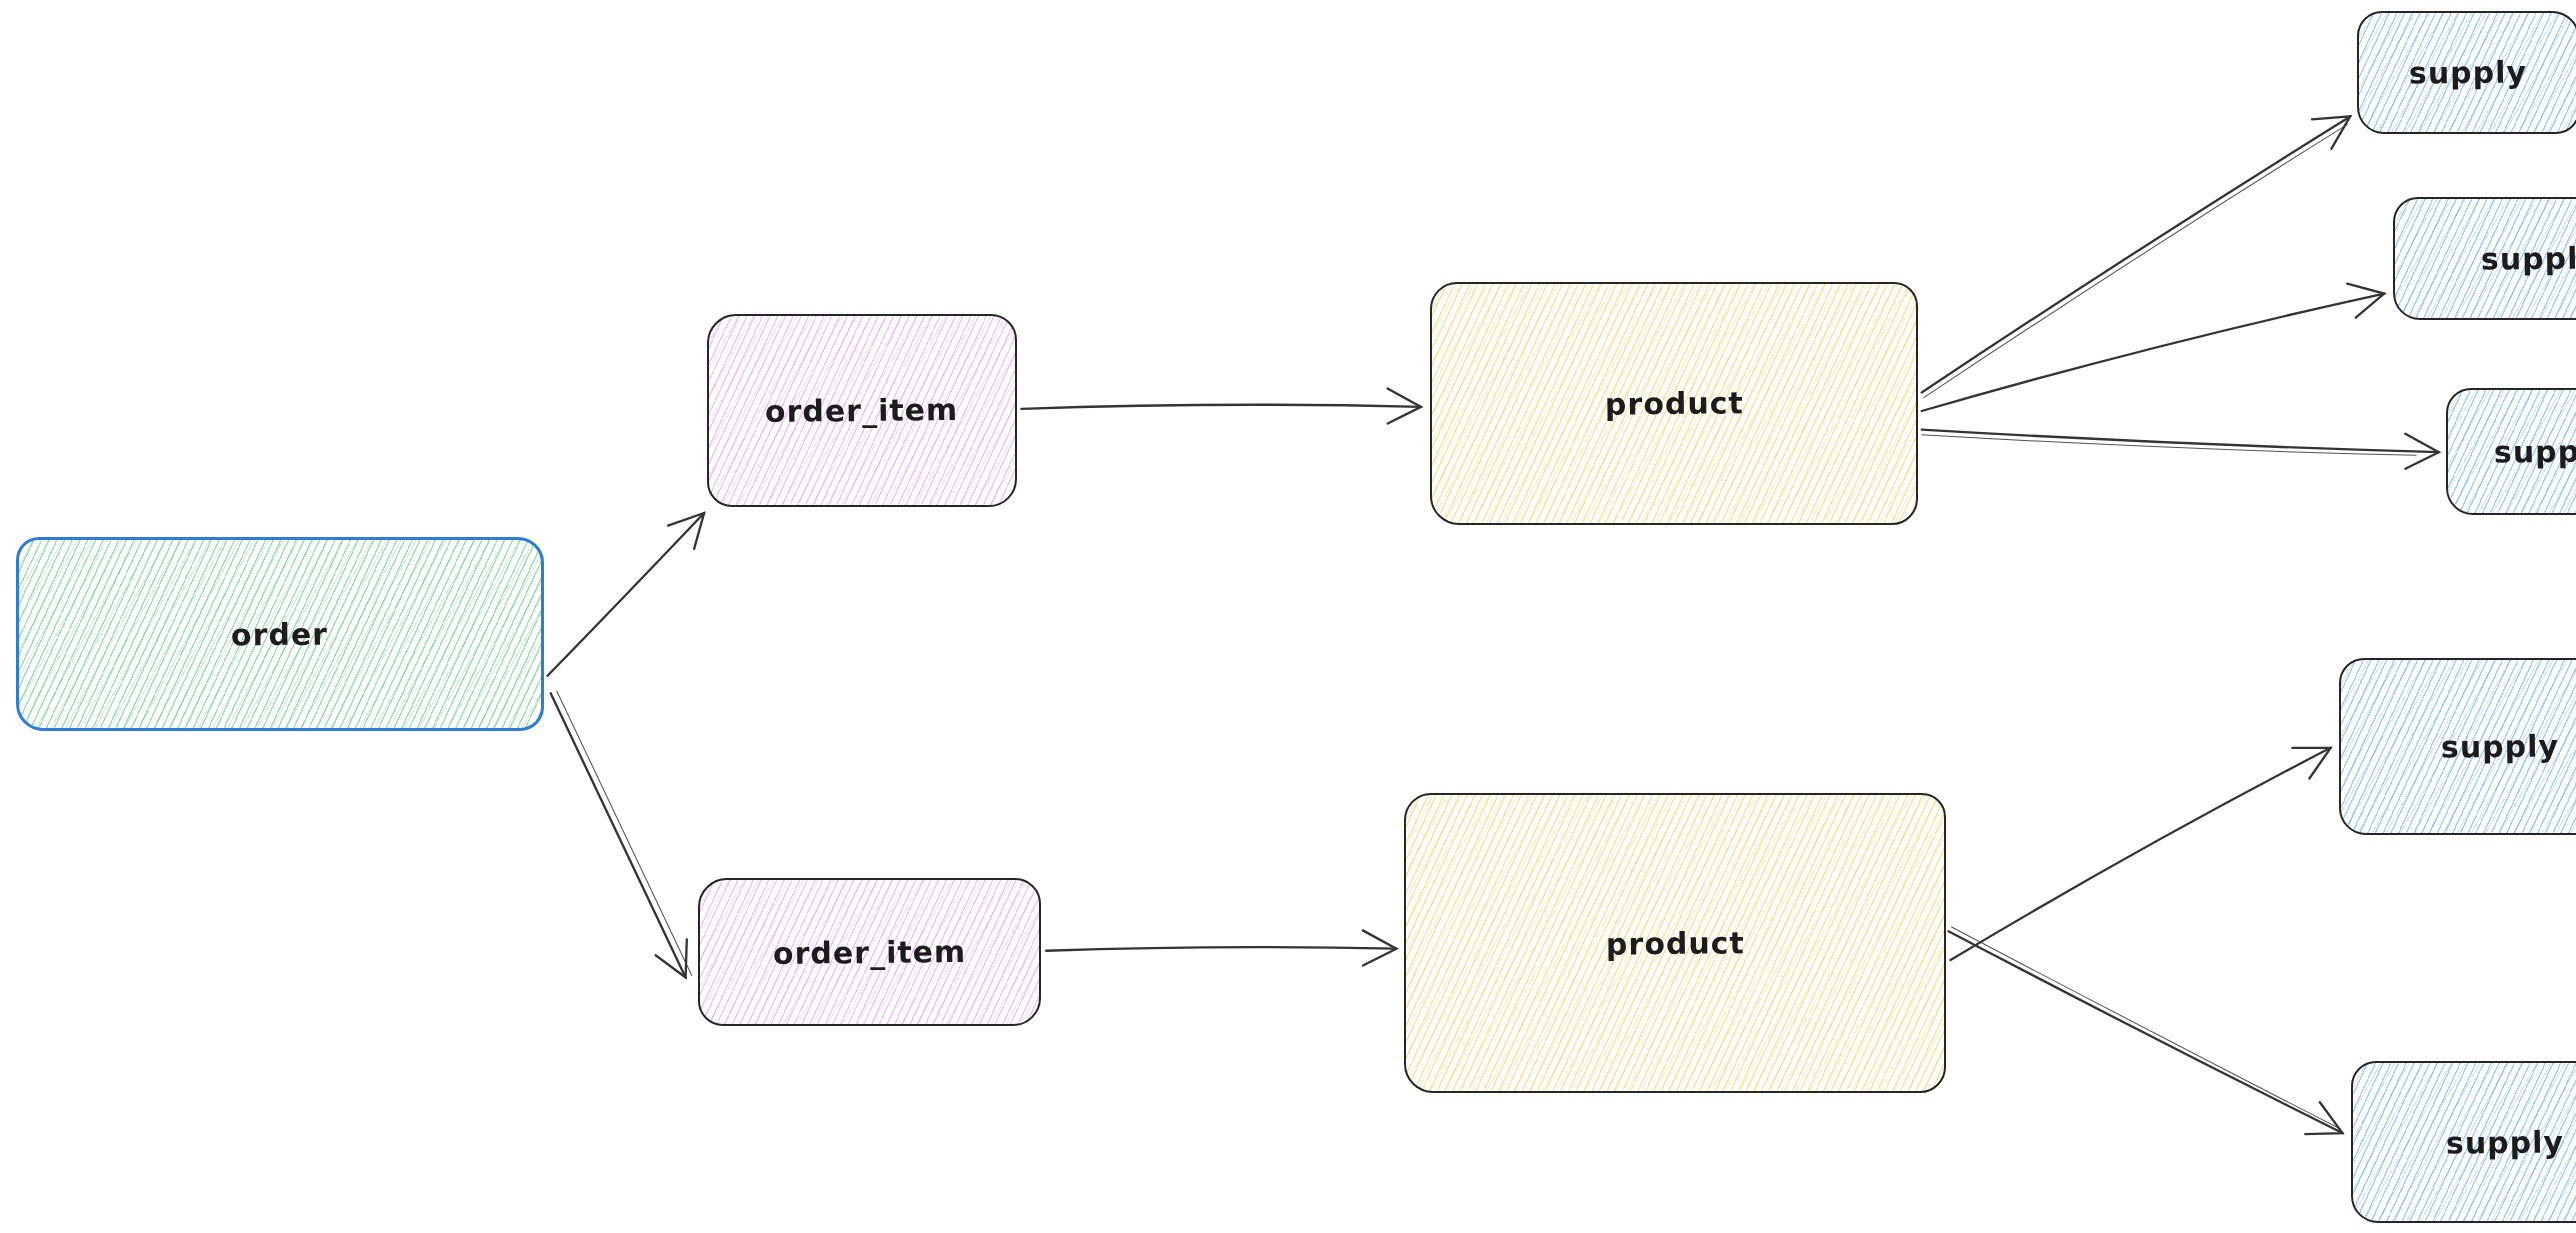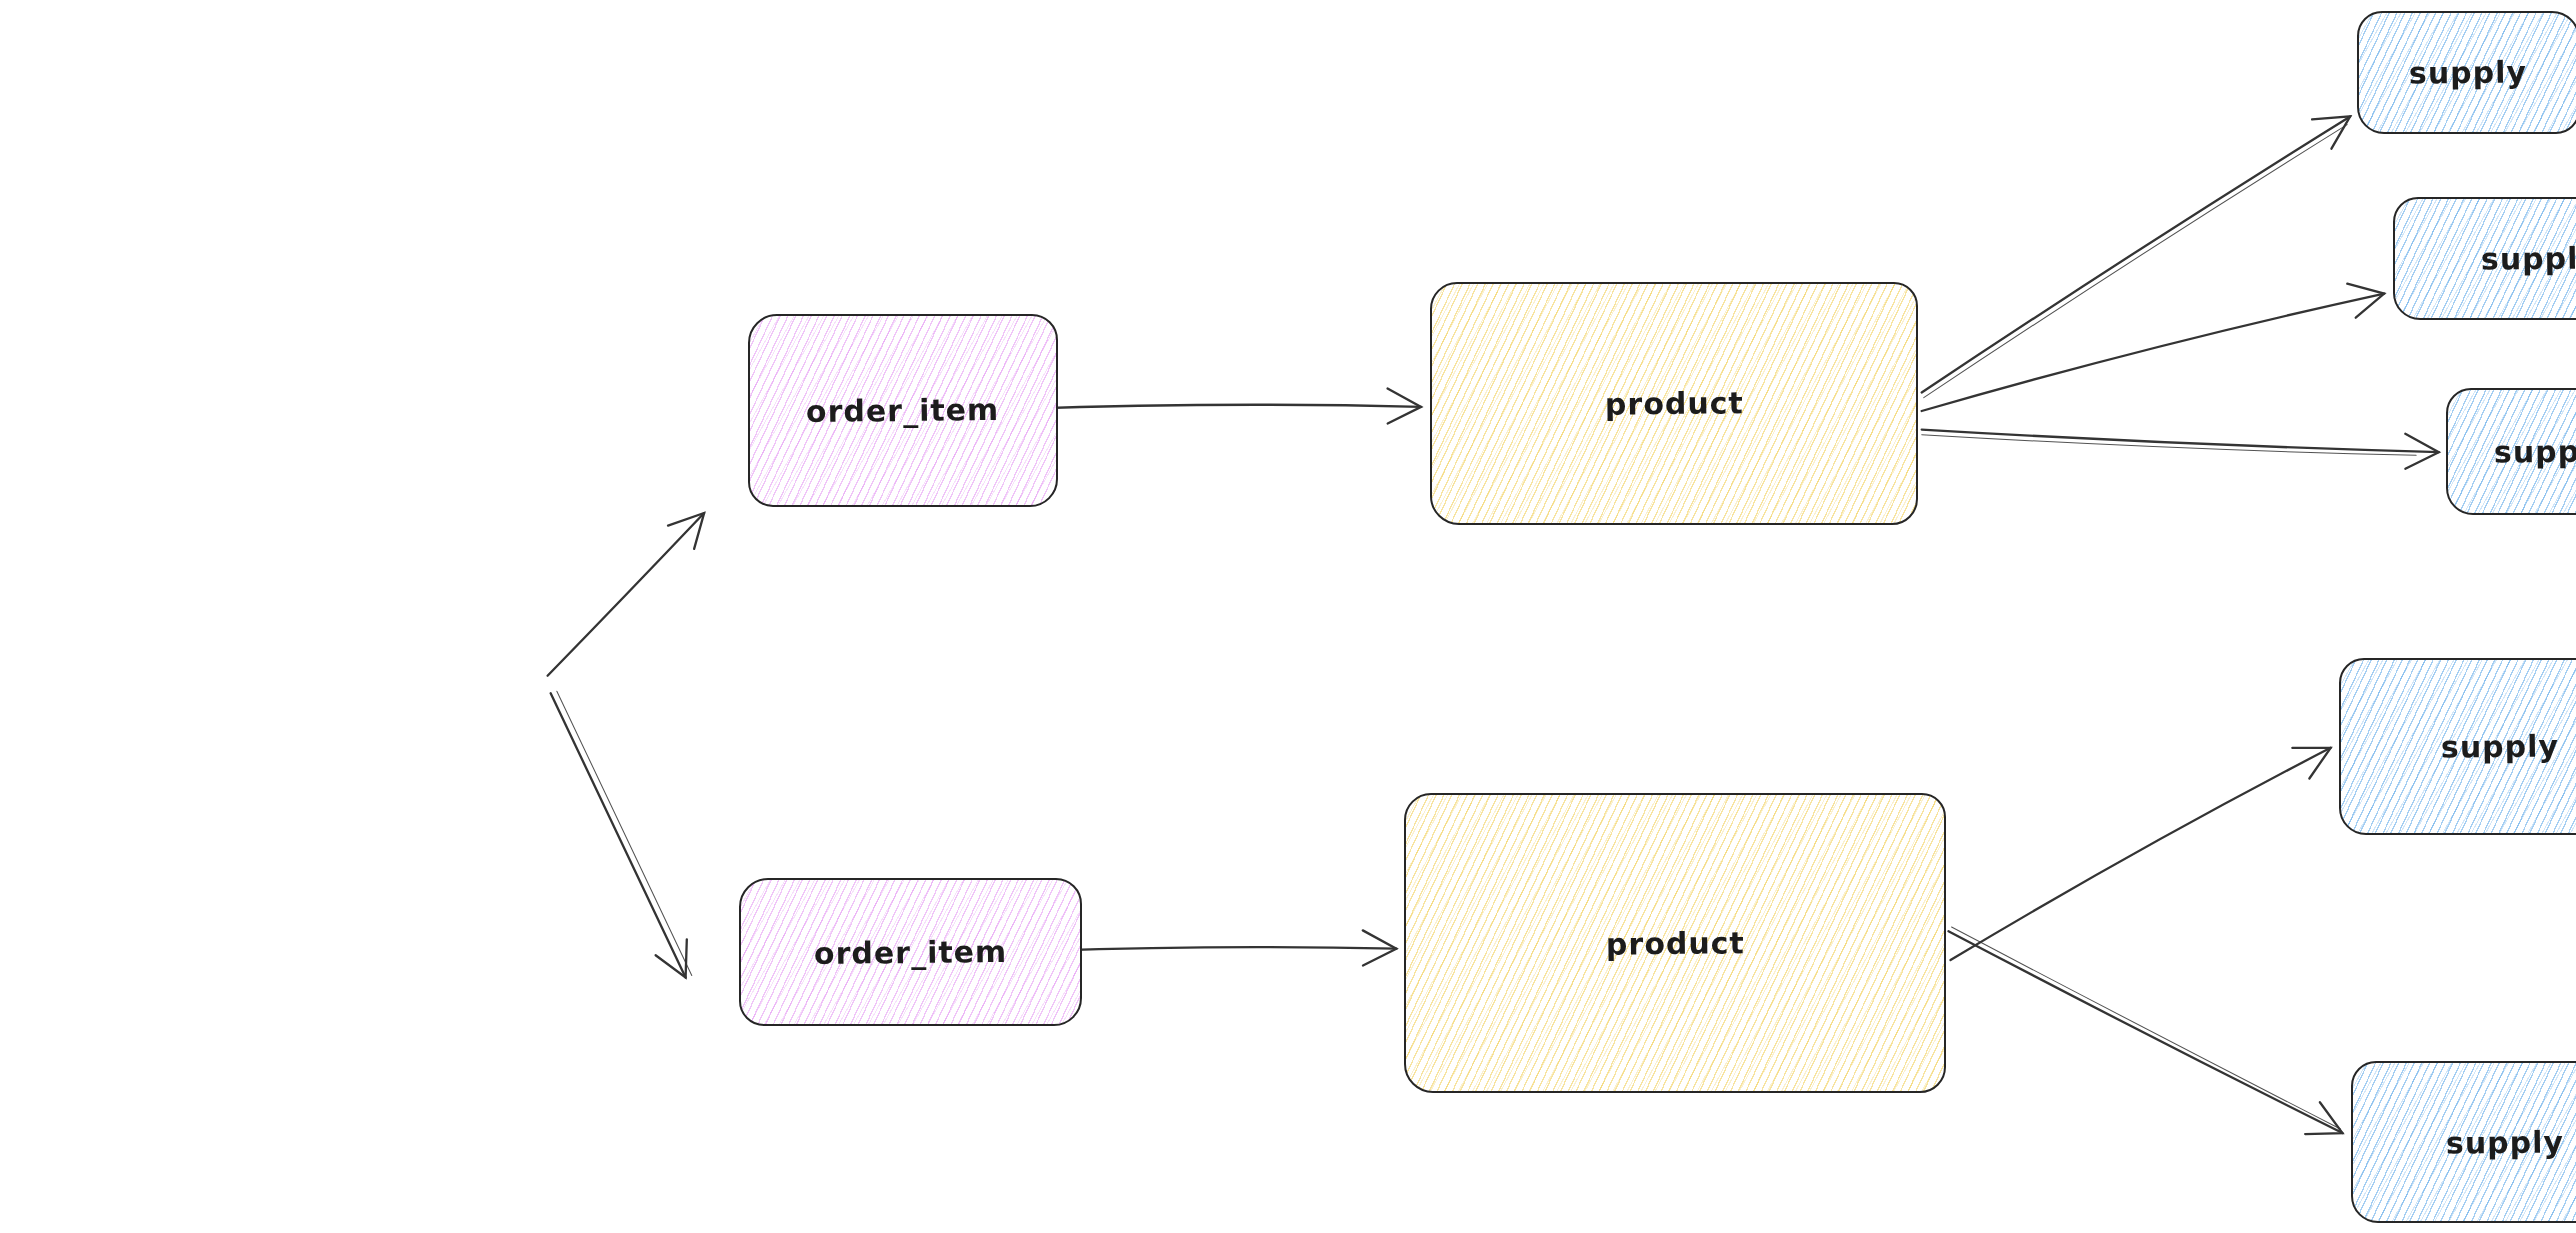--- a/index.html
+++ b/index.html
@@ -32,21 +32,20 @@
     background-image:
       repeating-linear-gradient(115deg, transparent 0 5.7px, rgba(87,196,116,0.55) 5.7px 7px),
       repeating-linear-gradient(118deg, transparent 0 12px, rgba(87,196,116,0.28) 12px 13px);
   }
   .pink{
     border:2.6px solid #262626;
     border-radius:29px 26px 28px 25px;
     background-image:
       repeating-linear-gradient(115deg, transparent 0 5.7px, rgba(222,128,240,0.45) 5.7px 7px),
       repeating-linear-gradient(119deg, transparent 0 12px, rgba(222,128,240,0.24) 12px 13px);
-    margin-left: 41px;
   }
   .yellow{
     border:2.6px solid #262626;
     border-radius:27px 24px 26px 29px;
     background-image:
       repeating-linear-gradient(115deg, transparent 0 5.7px, rgba(240,202,69,0.5) 5.7px 7px),
       repeating-linear-gradient(118deg, transparent 0 11.3px, rgba(240,202,69,0.26) 11.3px 12.4px);
   }
   .blue{
     border:2.6px solid #262626;
@@ -97,20 +96,23 @@
     </g>
     <g>
       <path d="M 3786 1864 Q 4160 1640 4524 1452" marker-end="url(#ah)"></path>
     </g>
     <g>
       <path d="M 3782 1808 Q 4170 2012 4547 2200" marker-end="url(#ah)"></path>
       <path class="ghost" d="M 3788 1800 Q 4176 2004 4543 2192"></path>
     </g>
   </svg>
 
+  <div class="node green" style="left:15.5px;top:537px;width:528px;height:194px;">
+    <span class="lbl">order</span>
+  </div>
 
   <div class="node pink" style="left:707px;top:314px;width:310px;height:193px;">
     <span class="lbl">order_item</span>
   </div>
 
   <div class="node pink" style="left:698px;top:878px;width:343px;height:148px;">
     <span class="lbl">order_item</span>
   </div>
 
   <div class="node yellow" style="left:1430px;top:282px;width:488px;height:243px;">

